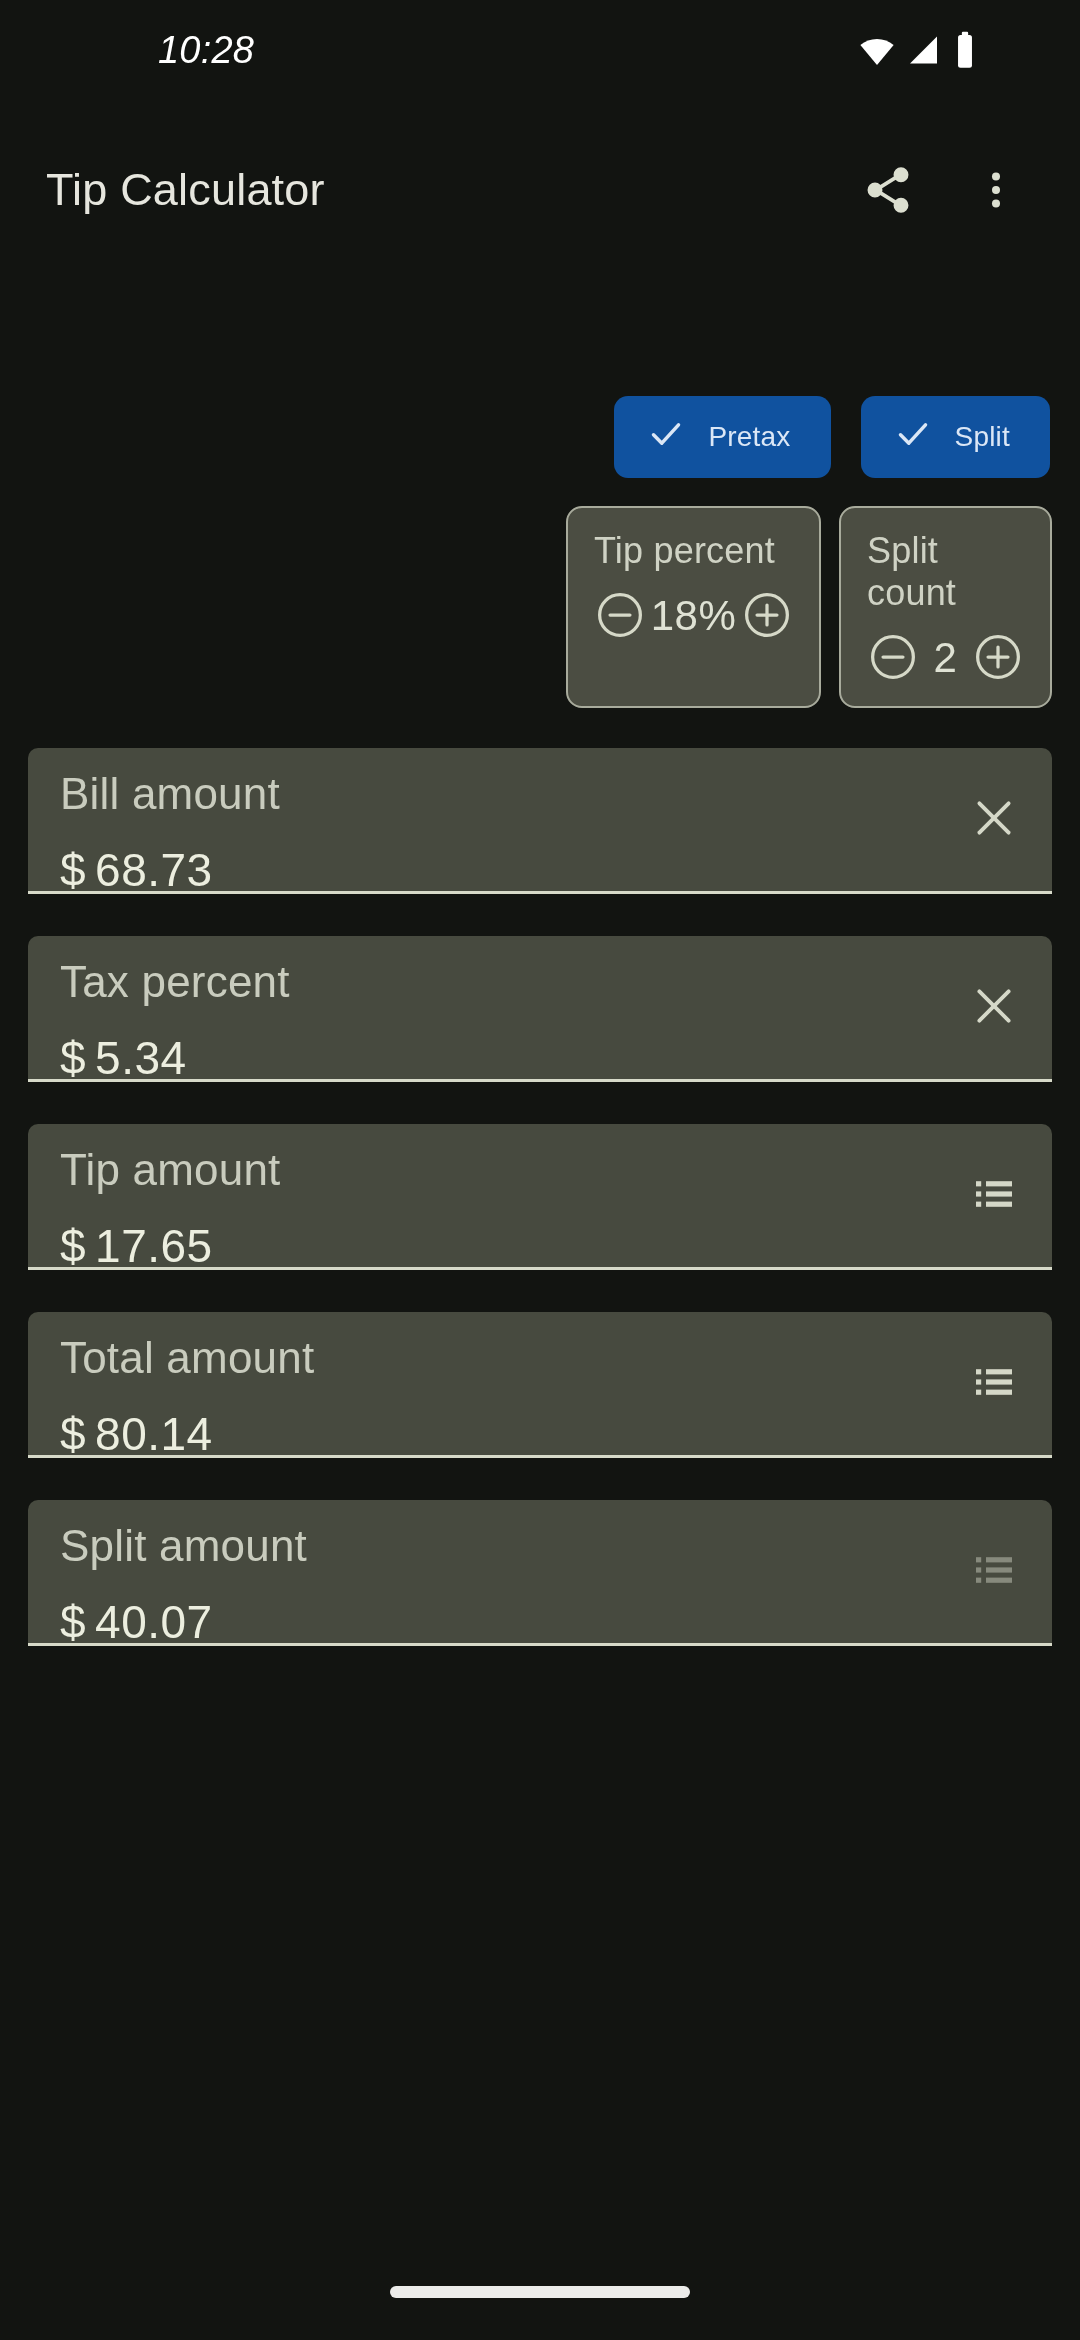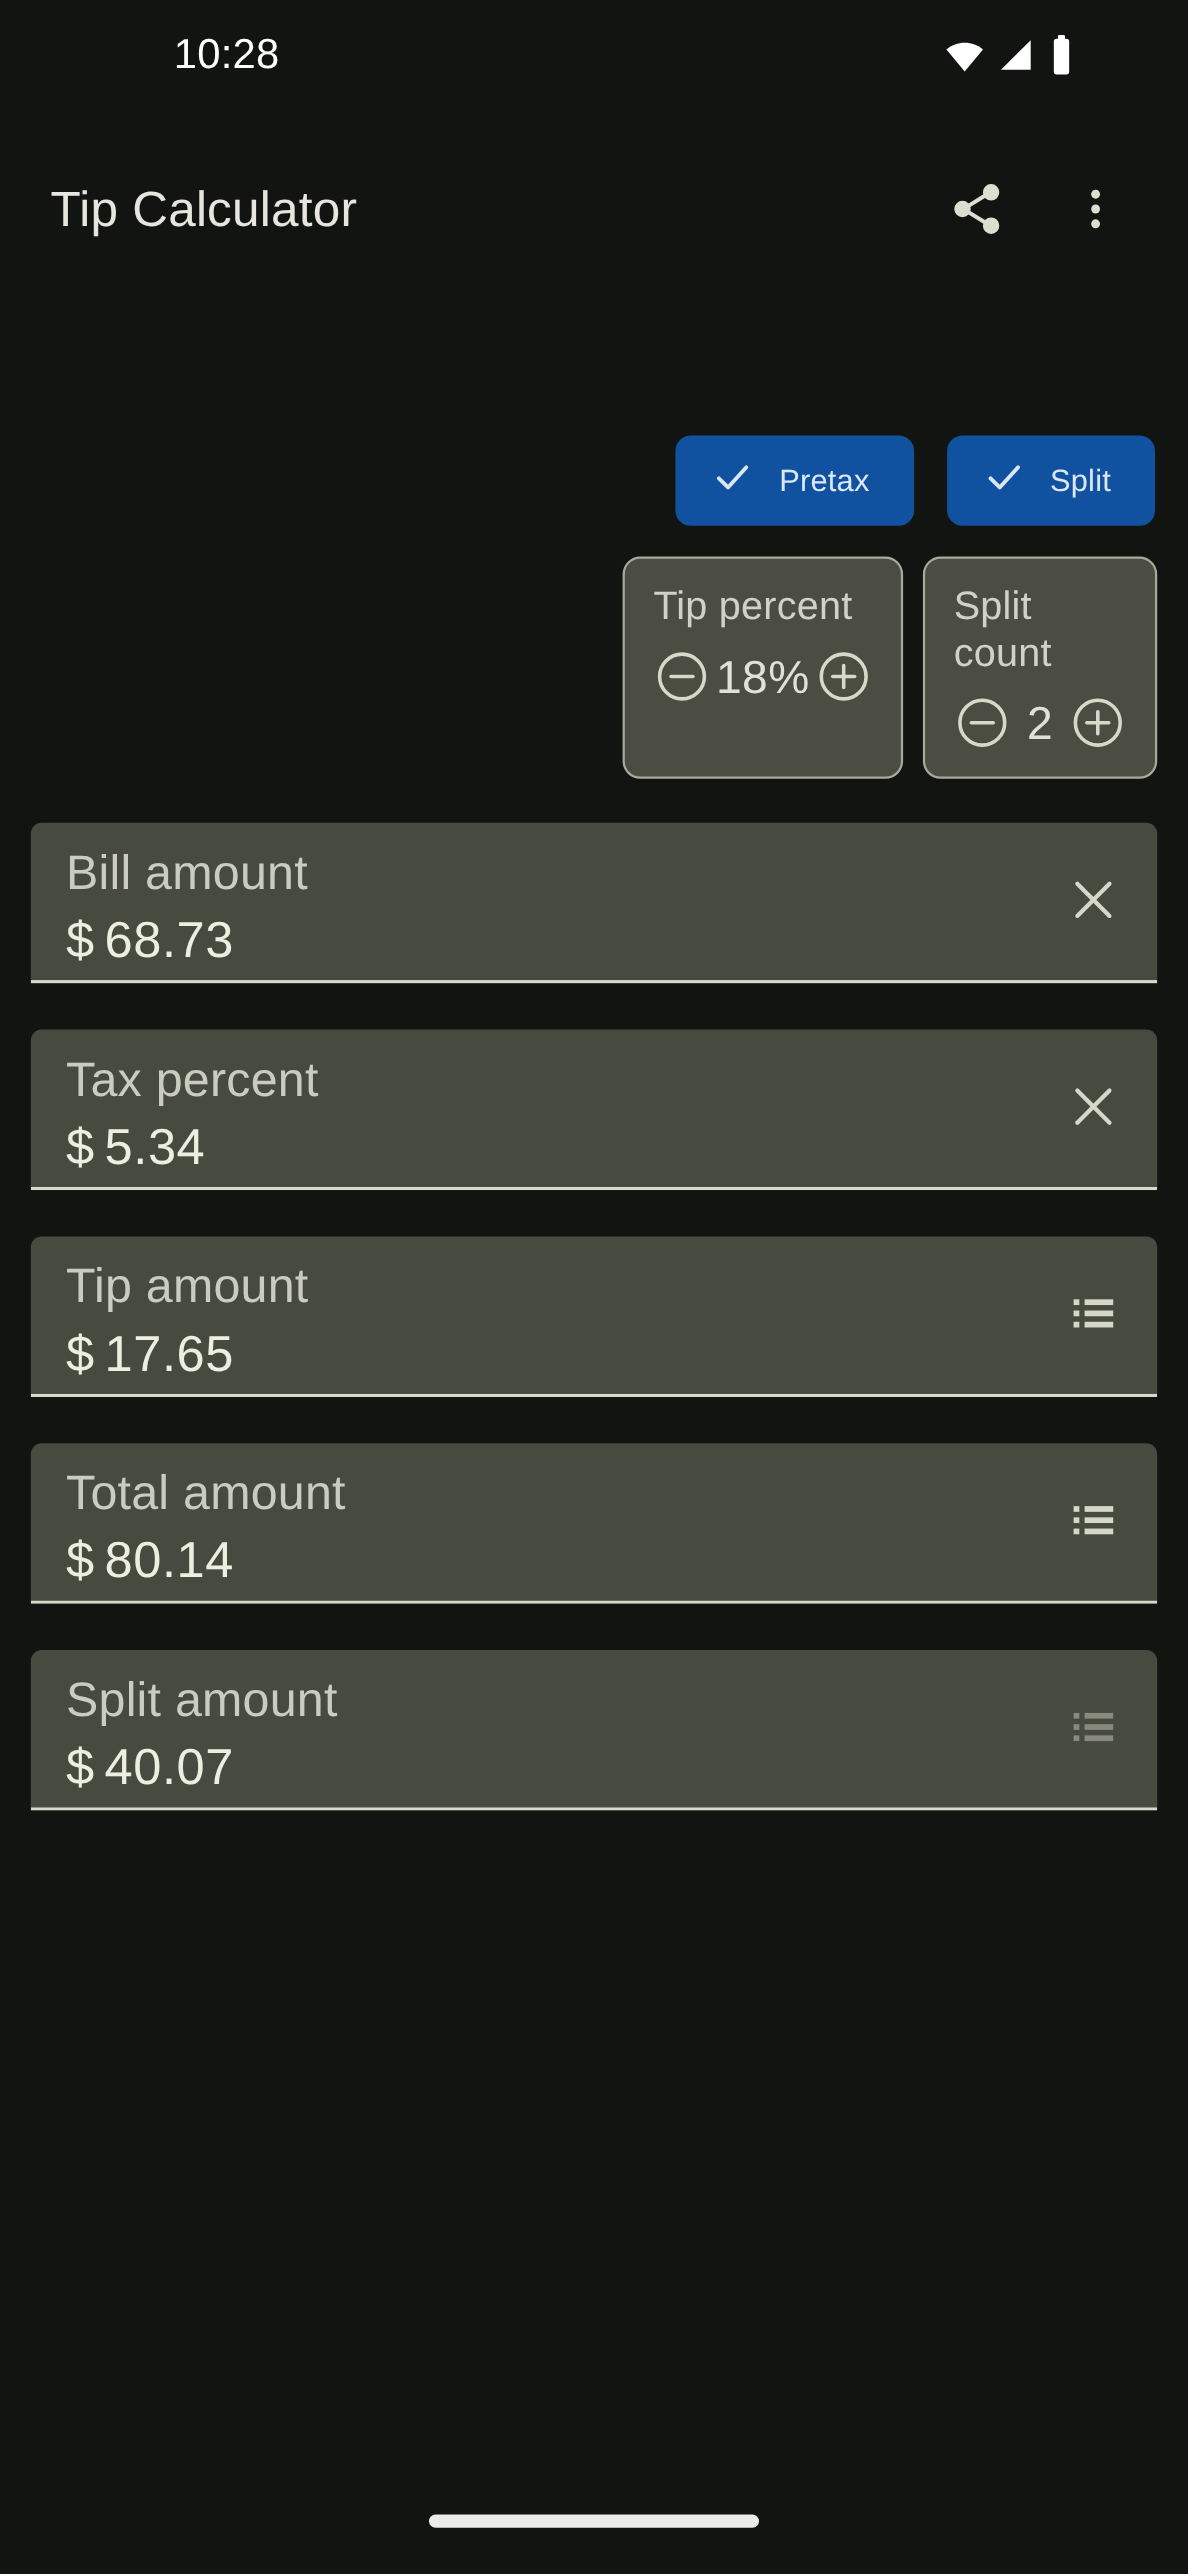--- a/index.html
+++ b/index.html
@@ -33,20 +33,21 @@
     align-items: center;
     justify-content: space-between;
     padding: 0 52px 0 50px;
   }
   .status-time {
     font-size: 38px;
     color: #ffffff;
     letter-spacing: 0.2px;
     font-weight: 400;
     padding-left: 108px;
+    font-style: italic;
   }
   .status-icons {
     display: flex;
     align-items: center;
     gap: 11px;
     padding-right: 52px;
   }
   .status-icons svg { display: block; }
 
   
@@ -177,21 +178,21 @@
     padding: 22px 28px 0 32px;
     cursor: text;
   }
   .field-label {
     font-size: 44px;
     color: #c9ccbe;
     letter-spacing: 0.2px;
     line-height: 1.1;
   }
   .field-value {
-    margin-top: 11px;
+    margin-top: 27px;
     font-size: 46px;
     color: #eceedf;
     letter-spacing: 0.5px;
     line-height: 1.1;
   }
   .field-value .cur { margin-right: 9px; }
   .field-action {
     position: absolute;
     right: 20px;
     top: 50%;

